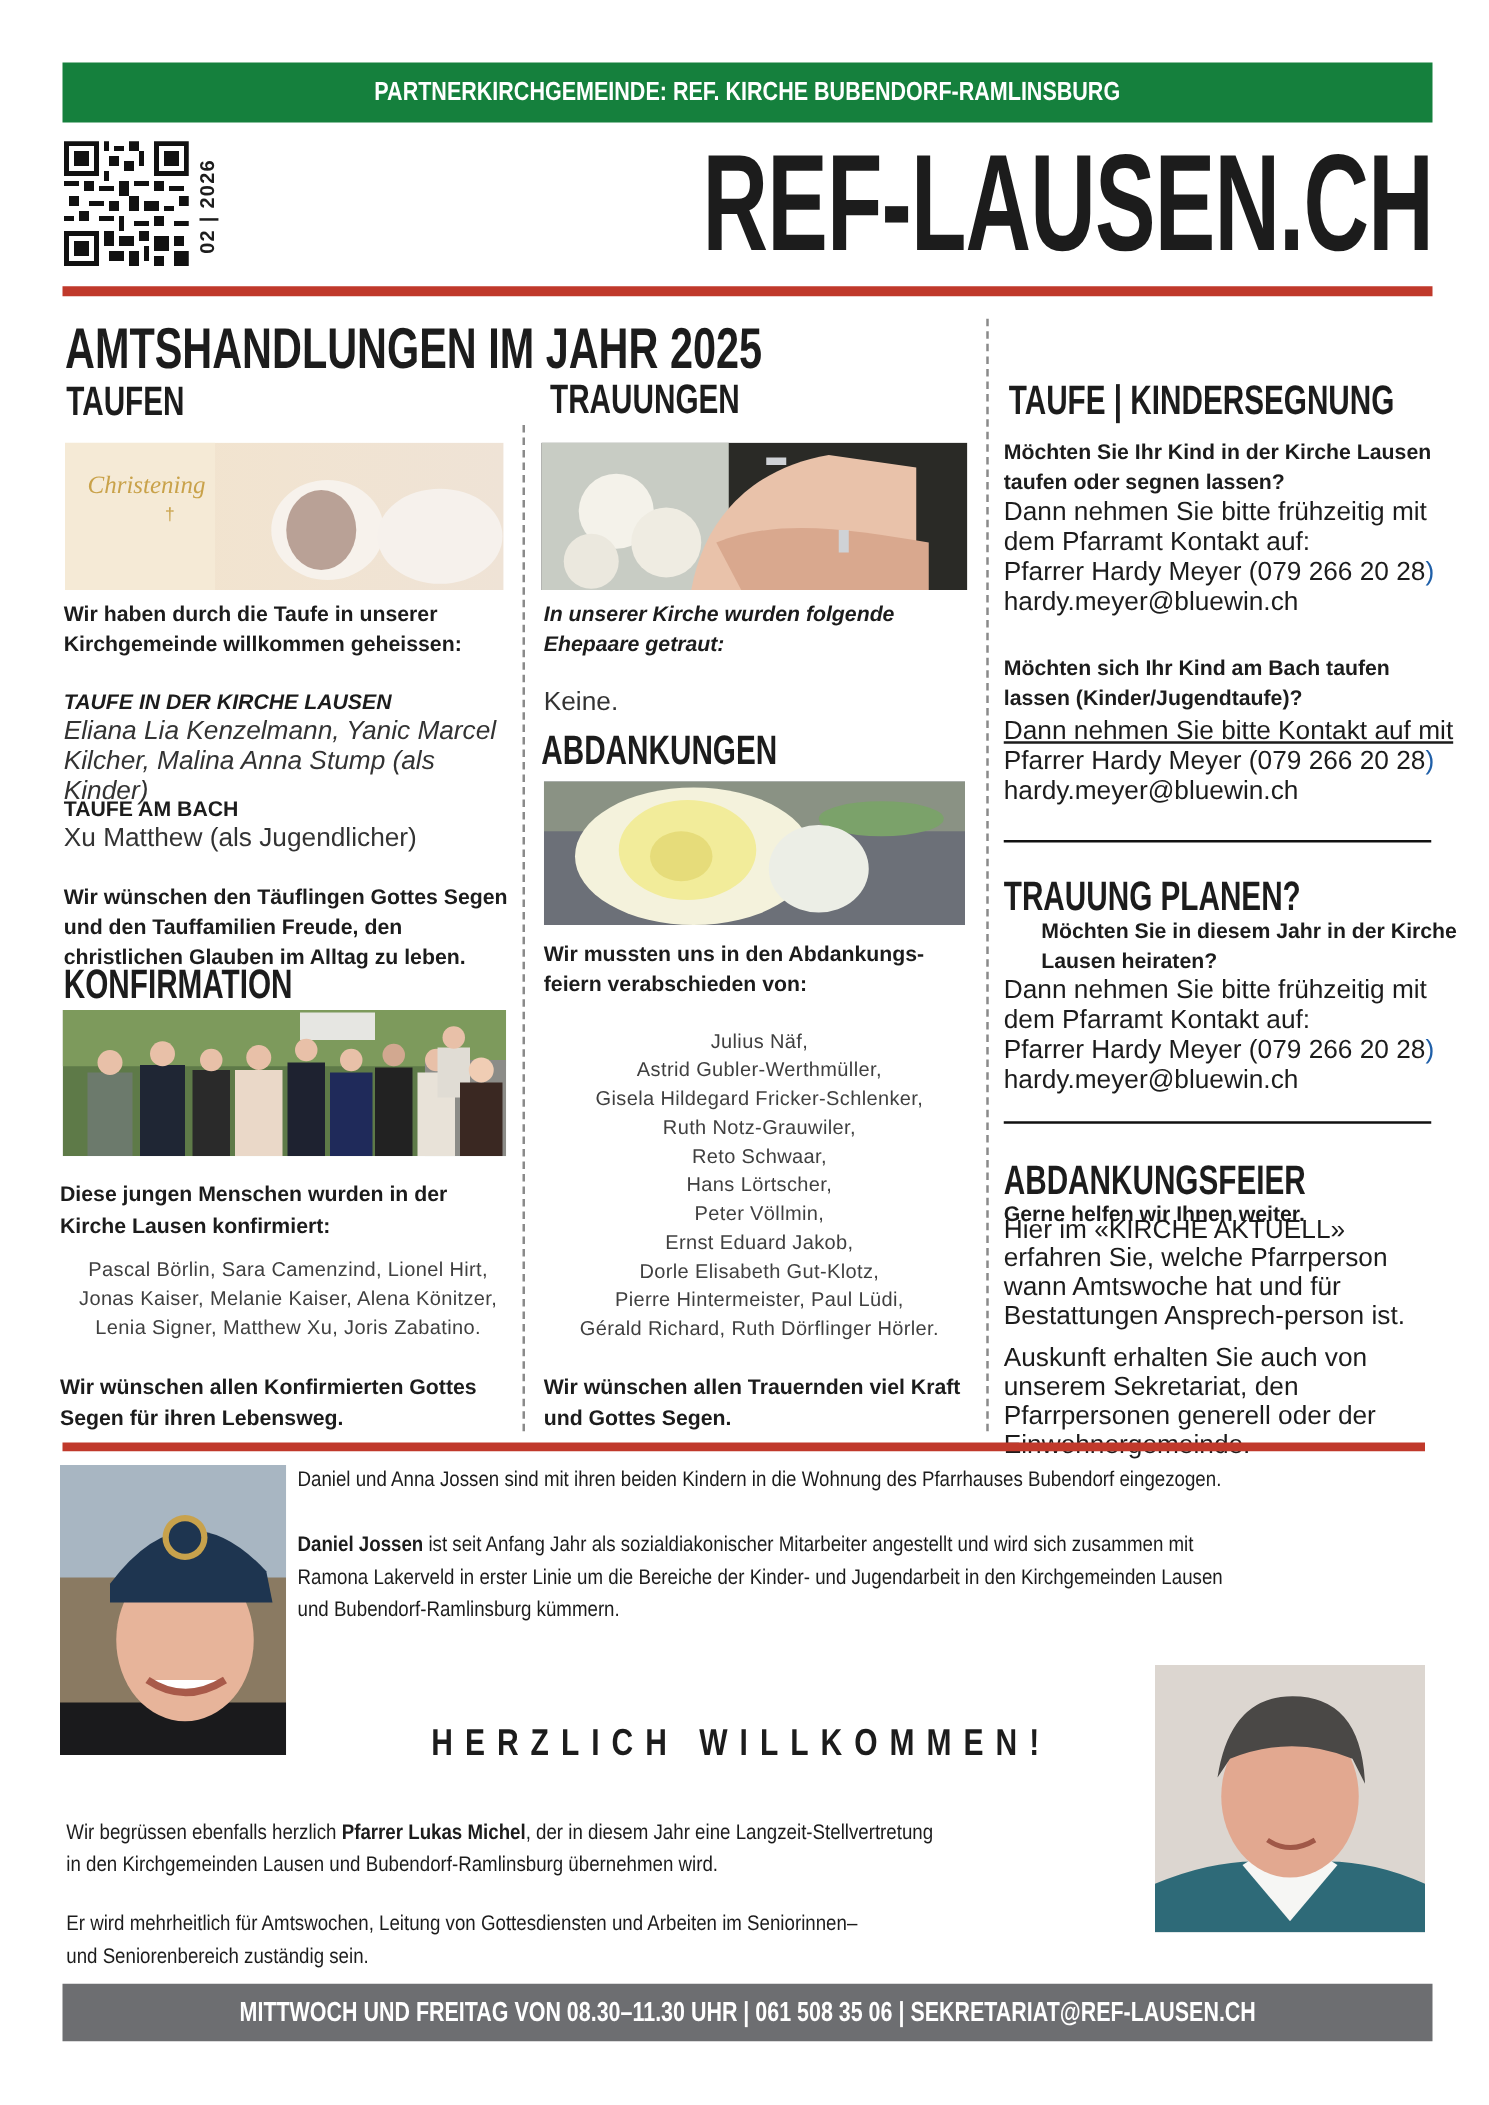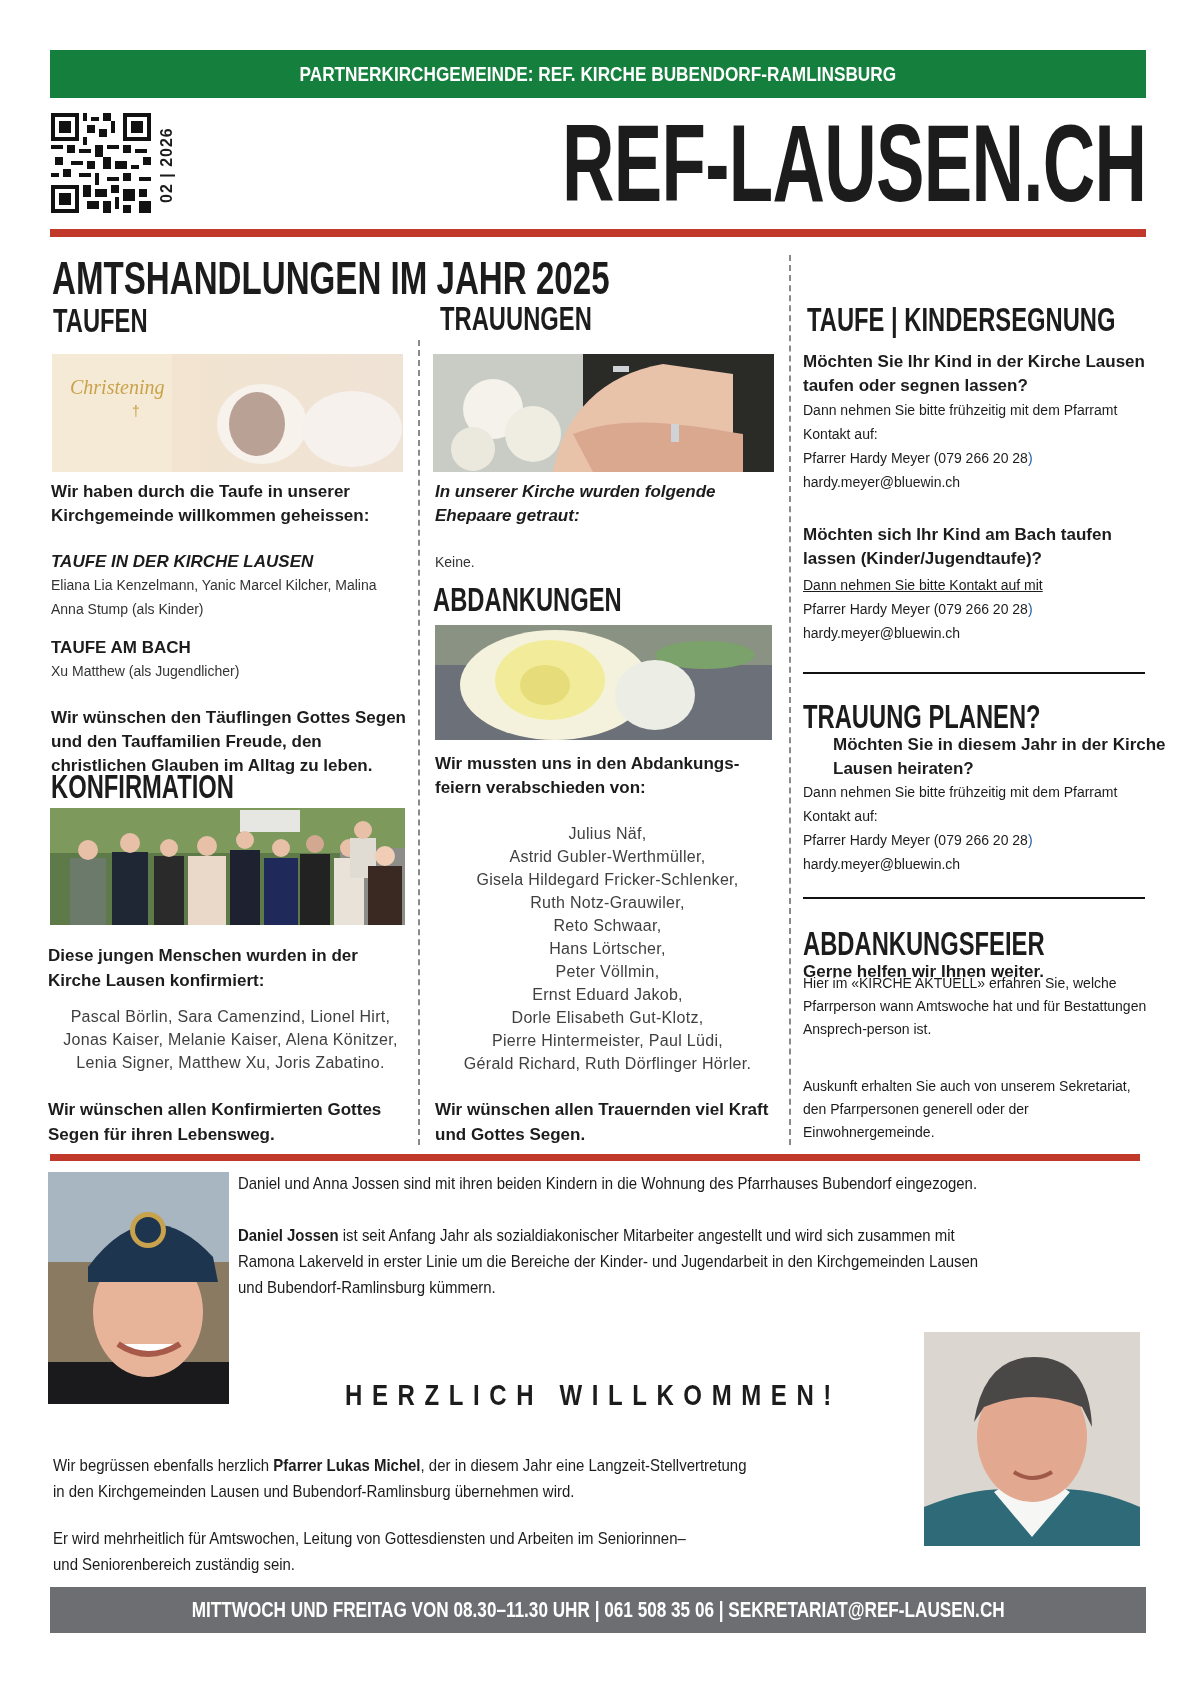--- a/index.html
+++ b/index.html
@@ -22,21 +22,21 @@
   .rule-top { left: 50px; top: 229px; width: 1096px; height: 8px; }
   .rule-mid { left: 50px; top: 1154px; width: 1090px; height: 7px; }
 
   .dash-v { border-left: 2px dashed #8a8a8a; width: 0; }
 
   .h-big { font-size: 46px; font-weight: bold; line-height: 46px; transform: scaleX(0.72); transform-origin: left top; white-space: nowrap; }
   .h-sec { font-size: 33px; font-weight: bold; line-height: 34px; transform: scaleX(0.72); transform-origin: left top; white-space: nowrap; }
 
   .photo { overflow: hidden; }
   .txt-b { font-weight: bold; font-size: 17px; line-height: 24px; }
-  .txt { font-size: 14px; line-height: 24px; }
+  .txt { font-size: 21px; line-height: 24px; }
   .txt-light { font-size: 16px; line-height: 23px; color: #404040; letter-spacing: 0.3px; text-align: center; }
   .blue { color: #1f5fa8; }
 
   .black-rule { height: 2px; background: #111; }
 
   .narrow { font-size: 17px; line-height: 27px; transform: scaleX(0.88); transform-origin: left top; white-space: nowrap; }
 
   .welcome { left: 345px; top: 1378px; font-size: 30px; font-weight: bold; letter-spacing: 12px; transform: scaleX(0.8); transform-origin: left top; white-space: nowrap; }
 
   .footbar { left: 50px; top: 1587px; width: 1096px; height: 46px; background: #6d6e71; color: #fff;
@@ -128,21 +128,21 @@
     <rect x="0" y="0" width="120" height="118" fill="#f5ead6"></rect>
     <text x="18" y="40" font-family="Liberation Serif, serif" font-style="italic" font-size="20" fill="#c9a24a">Christening</text>
     <text x="80" y="62" font-size="14" fill="#c9a24a">†</text>
     <ellipse cx="210" cy="70" rx="45" ry="40" fill="#f7f2ec"></ellipse>
     <ellipse cx="205" cy="70" rx="28" ry="32" fill="#b9a196"></ellipse>
     <ellipse cx="300" cy="75" rx="50" ry="38" fill="#f6f1ec"></ellipse>
   </svg>
 </div>
 <div class="abs txt-b" style="left:51px; top:480px; width:360px;">Wir haben durch die Taufe in unserer Kirchgemeinde willkommen geheissen:</div>
 <div class="abs txt-b" style="left:51px; top:550px;font-style:italic;">TAUFE IN DER KIRCHE LAUSEN</div>
-<div class="abs txt" style="left:51px; top:573px; width:350px; color:#333;">Eliana Lia Kenzelmann, Yanic Marcel Kilcher, Malina Anna Stump (als Kinder)</div>
+<div class="abs txt" style="left:51px; top:573px; width:350px; color:#333;font-style:italic;">Eliana Lia Kenzelmann, Yanic Marcel Kilcher, Malina Anna Stump (als Kinder)</div>
 <div class="abs txt-b" style="left:51px; top:636px;">TAUFE AM BACH</div>
 <div class="abs txt" style="left:51px; top:659px; color:#333;">Xu Matthew (als Jugendlicher)</div>
 <div class="abs txt-b" style="left:51px; top:706px; width:365px;">Wir wünschen den Täuflingen Gottes Segen und den Tauffamilien Freude, den christlichen Glauben im Alltag zu leben.</div>
 
 <div class="abs h-sec" style="left:51px; top:770px;">KONFIRMATION</div>
 <div class="abs photo" style="left:50px; top:808px; width:355px; height:117px;">
   <svg width="355" height="117" viewBox="0 0 355 117">
     <rect width="355" height="117" fill="#5e7a48"></rect>
     <rect x="0" y="0" width="355" height="45" fill="#7d9a5c"></rect>
     <rect x="190" y="2" width="60" height="22" fill="#e6e6e2"></rect>

